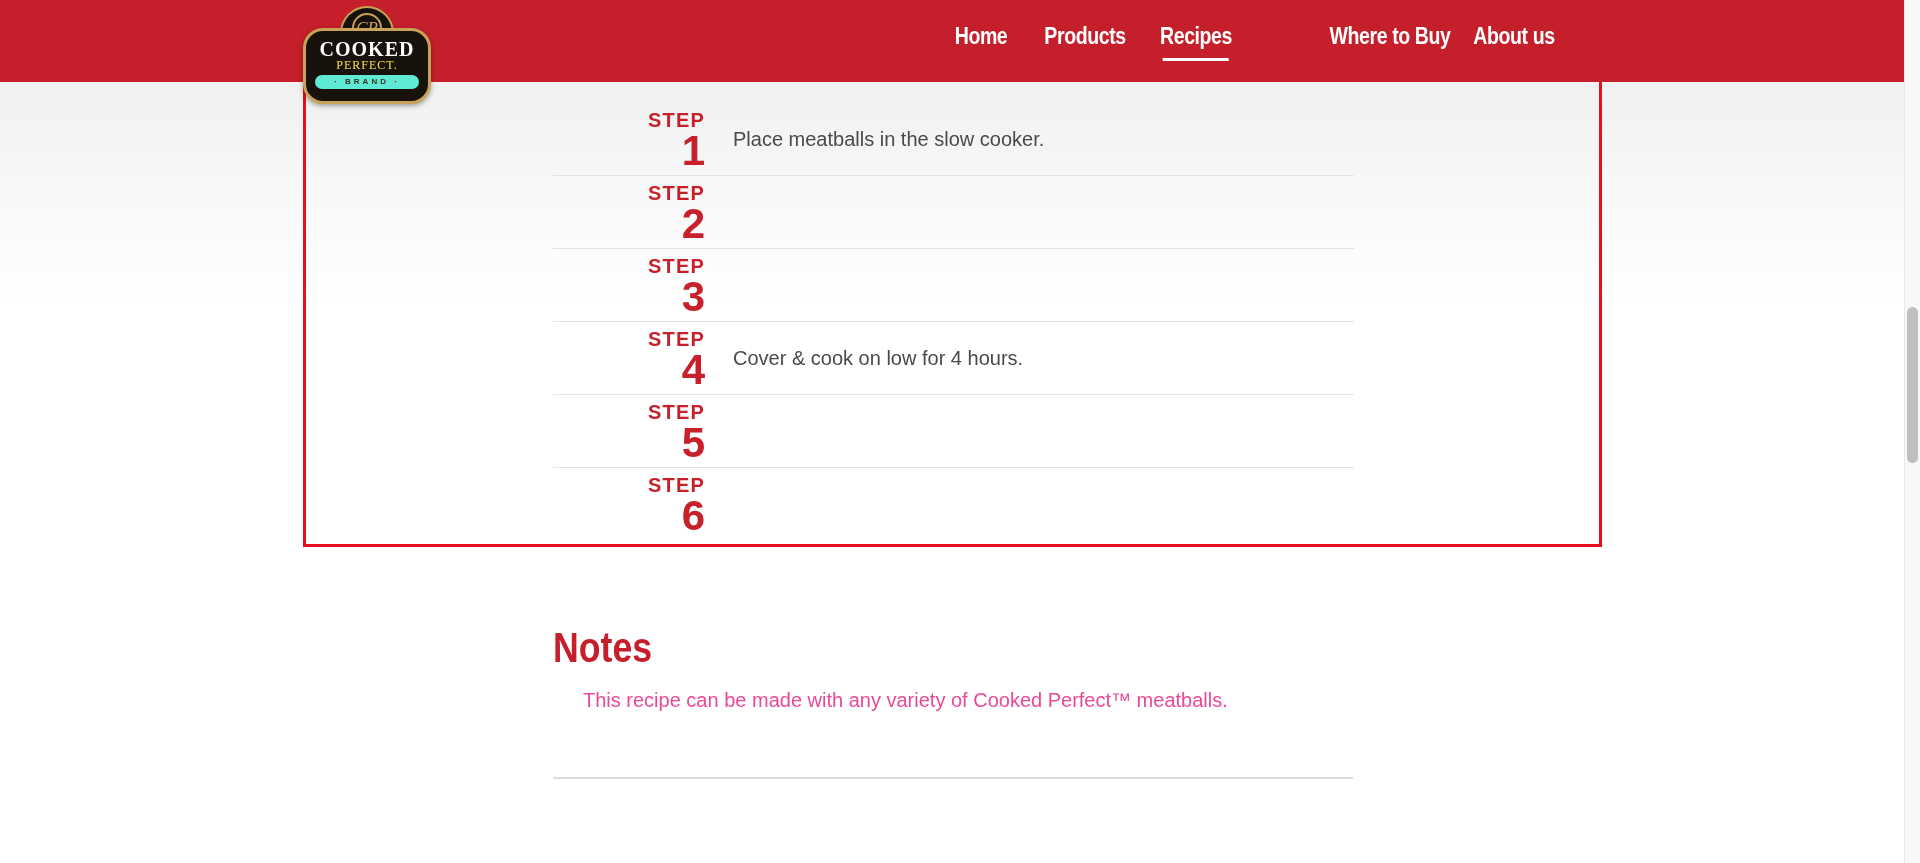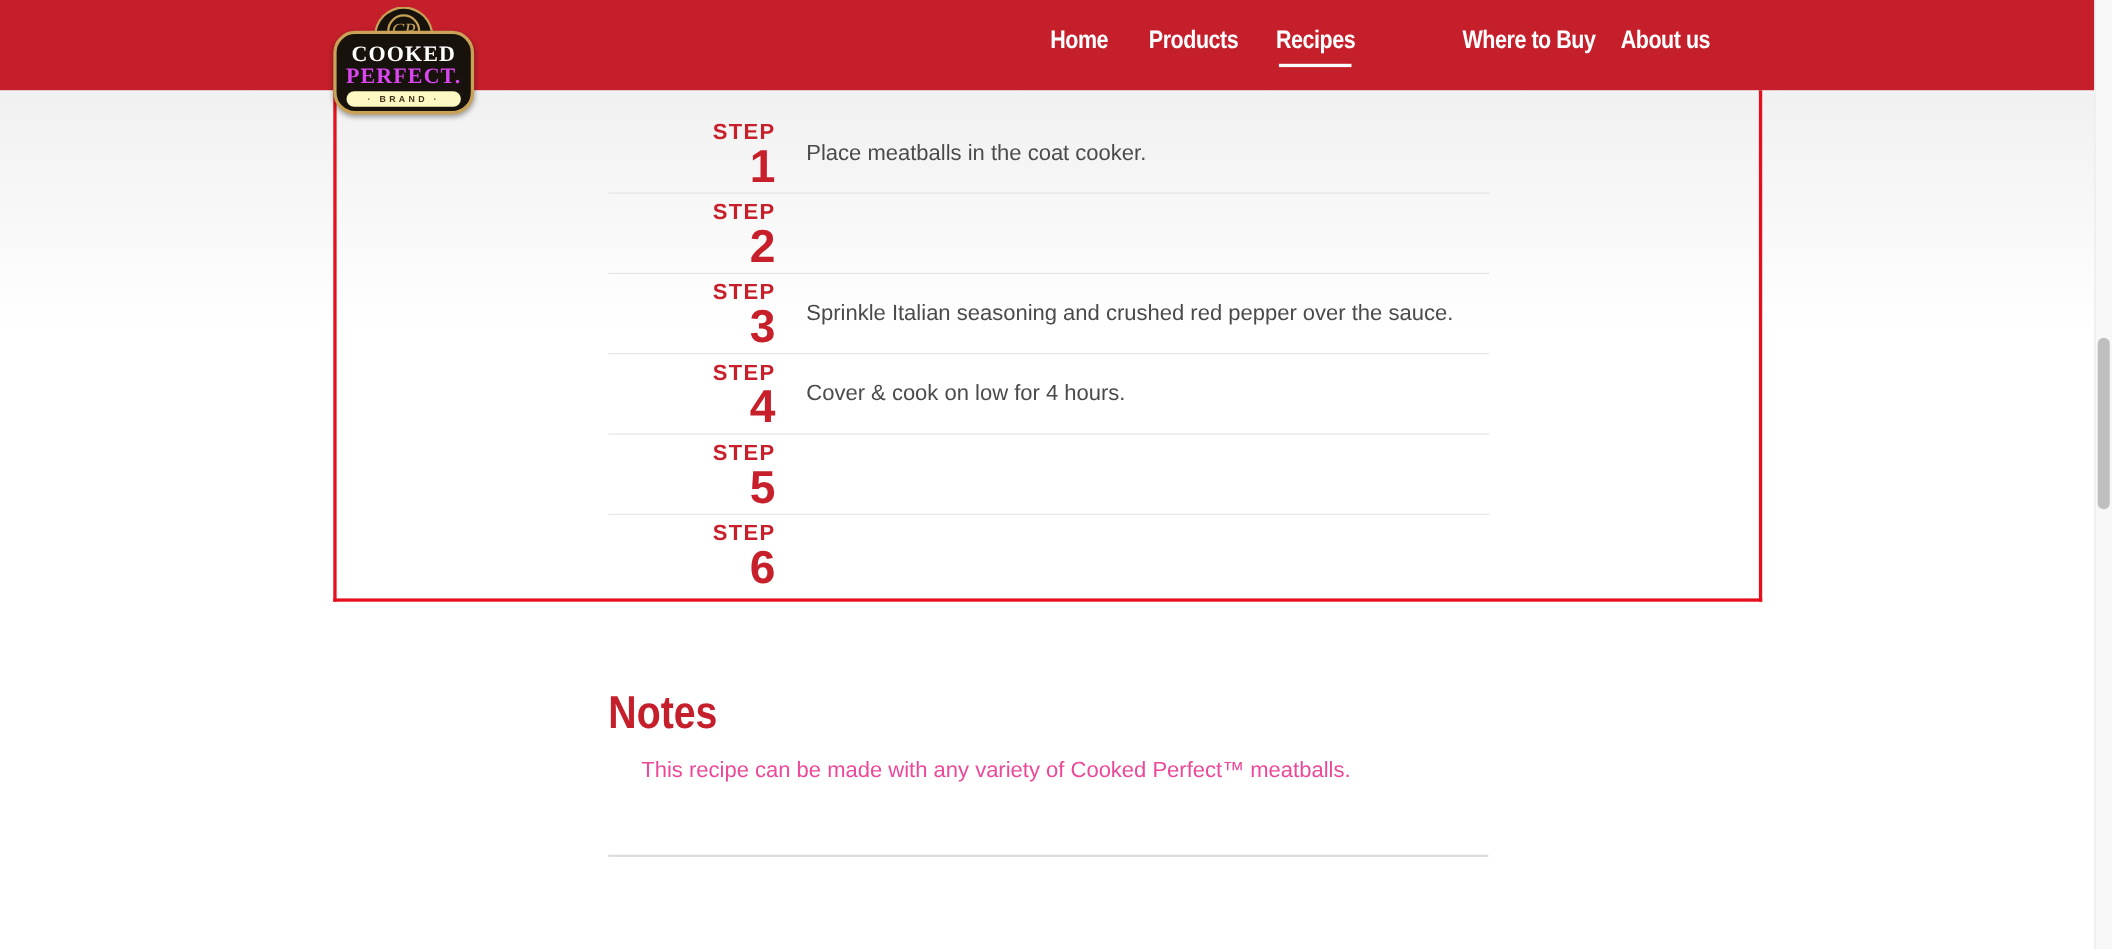--- a/index.html
+++ b/index.html
@@ -46,26 +46,26 @@
     position: absolute; left: 0; top: 22px; width: 128px; height: 76px;
     background: #18120d; border: 3px solid #c9a257; border-radius: 20px;
     box-shadow: 0 2px 5px rgba(0,0,0,0.35);
     text-align: center;
   }
   .logo-line1 {
     margin-top: 8px; color: #ffffff; font-family: "Liberation Serif", serif;
     font-weight: bold; font-size: 20px; letter-spacing: 1px; line-height: 1.0;
   }
   .logo-line2 {
-    color: #d946ef; font-family: "Liberation Serif", serif;
-    font-weight: bold; font-size: 20px; letter-spacing: 1px; line-height: 1.05;
+    color: #fde047; font-family: "Liberation Serif", serif;
+    font-weight: normal; font-size: 12px; letter-spacing: 1px; line-height: 1.05;
   }
   .logo-banner {
     margin: 3px auto 0; width: 104px; height: 14px;
-    background: #fef9c3; border-radius: 7px; color: #42301a;
+    background: #5eead4; border-radius: 7px; color: #42301a;
     font-size: 8px; font-weight: bold; letter-spacing: 3px;
     display: flex; align-items: center; justify-content: center;
   }
 
   
   .steps-box {
     position: absolute; left: 303px; top: 82px; width: 1299px; height: 465px;
     border-left: 3px solid #e60f1e; border-right: 3px solid #e60f1e;
     border-bottom: 3px solid #e60f1e;
   }
@@ -133,36 +133,35 @@
 </div>
 
 <div class="steps-box">
   <div class="steps-list">
 
     <div class="step-row with-divider">
       <div class="step-num-block">
         <div class="step-label">STEP</div>
         <div class="step-num">1</div>
       </div>
-      <div class="step-instruction">Place meatballs in the coat cooker.</div>
+      <div class="step-instruction">Place meatballs in the slow cooker.</div>
     </div>
 
     <div class="step-row with-divider">
       <div class="step-num-block">
         <div class="step-label">STEP</div>
         <div class="step-num">2</div>
       </div>
     </div>
 
     <div class="step-row with-divider">
       <div class="step-num-block">
         <div class="step-label">STEP</div>
         <div class="step-num">3</div>
       </div>
-      <div class="step-instruction">Sprinkle Italian seasoning and crushed red pepper over the sauce.</div>
     </div>
 
     <div class="step-row with-divider">
       <div class="step-num-block">
         <div class="step-label">STEP</div>
         <div class="step-num">4</div>
       </div>
       <div class="step-instruction">Cover &amp; cook on low for 4 hours.</div>
     </div>
 

